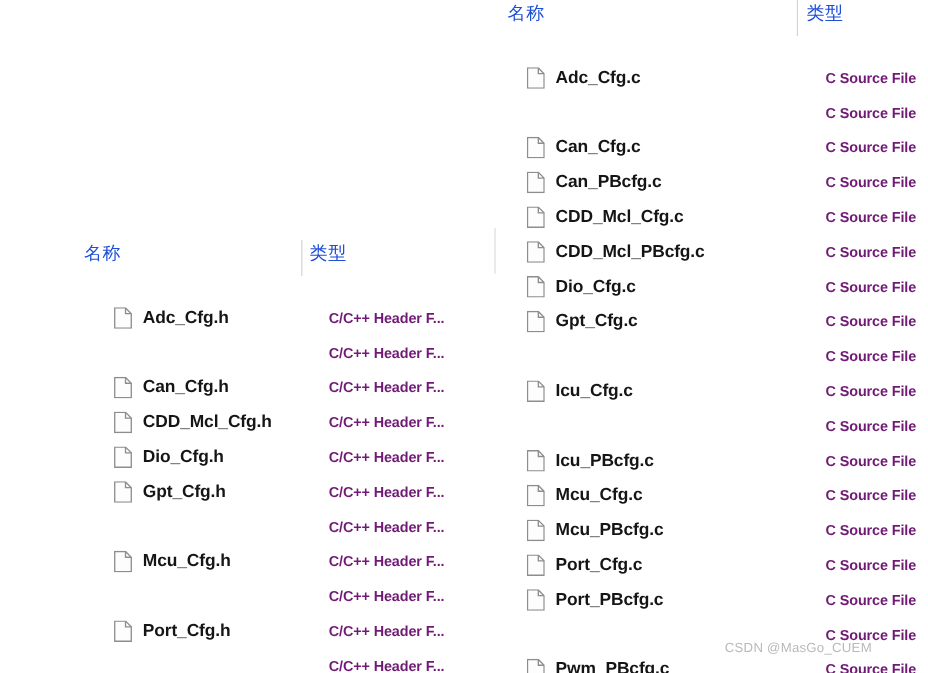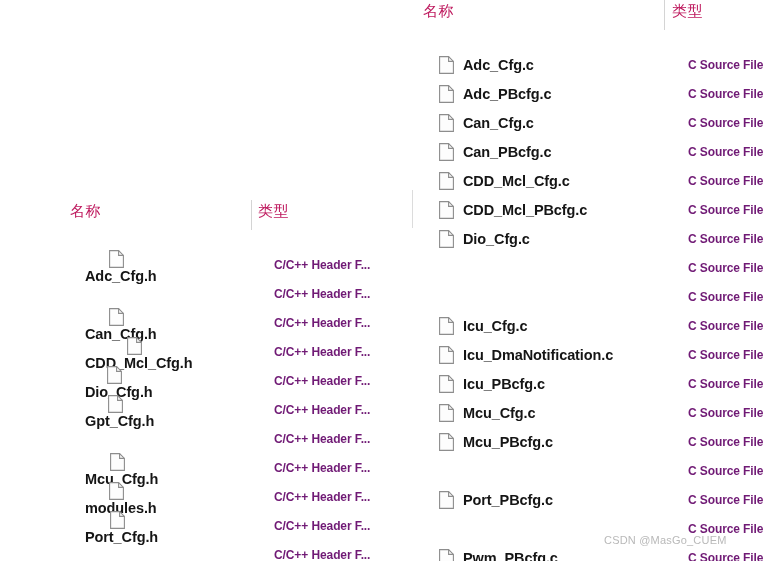--- a/index.html
+++ b/index.html
@@ -38,21 +38,21 @@
 
   .col-header {
     position: relative;
     height: 34px;
   }
 
   .col-header-cell {
     position: absolute;
     top: 2px;
     font-size: 15px;
-    color: #be185d;
+    color: #1d4ed8;
     font-family: Liberation Serif, serif;
     white-space: nowrap;
     letter-spacing: 0.5px;
   }
 
   .col-divider {
     position: absolute;
     top: 0px;
     width: 1px;
     height: 30px;
@@ -105,21 +105,21 @@
     display: flex;
     align-items: center;
     font-size: 12px;
     color: #701a75;
     white-space: nowrap;
     font-family: "Liberation Sans", "DejaVu Sans", sans-serif;
     letter-spacing: -0.1px;
   }
 
   
-  #pane-headers .file-name-cell { left: 7px; flex-direction: column; }
+  #pane-headers .file-name-cell { left: 17px; }
   #pane-headers .file-type-cell { left: 196px; }
   #pane-headers .col-header-cell.name { left: 8px; }
   #pane-headers .col-header-cell.type { left: 196px; }
   #pane-headers .col-divider.d1 { left: 189px; }
   #pane-headers .col-divider.d2 { left: 354px; }
 
   #pane-sources .file-name-cell { left: 8px; }
   #pane-sources .file-type-cell { left: 257px; }
   #pane-sources .col-header-cell.name { left: 8px; }
   #pane-sources .col-header-cell.type { left: 257px; }
@@ -218,27 +218,20 @@
         <div class="file-name-cell">
           <svg class="file-icon" viewBox="0 0 15 18">
             <path d="M0.6 0.6 H9.6 L14.4 5.4 V17.4 H0.6 Z" fill="#fdfdfd" stroke="#8d8d8d" stroke-width="1.1"></path>
             <path d="M9.6 0.6 V5.4 H14.4" fill="none" stroke="#8d8d8d" stroke-width="1.1"></path>
           </svg>
           <span class="file-label">Mcu_Cfg.h</span>
         </div>
         <div class="file-type-cell">C/C++ Header F...</div>
       </li>
       <li class="file-row">
-        <div class="file-name-cell">
-          <svg class="file-icon" viewBox="0 0 15 18">
-            <path d="M0.6 0.6 H9.6 L14.4 5.4 V17.4 H0.6 Z" fill="#fdfdfd" stroke="#8d8d8d" stroke-width="1.1"></path>
-            <path d="M9.6 0.6 V5.4 H14.4" fill="none" stroke="#8d8d8d" stroke-width="1.1"></path>
-          </svg>
-          <span class="file-label">modules.h</span>
-        </div>
         <div class="file-type-cell">C/C++ Header F...</div>
       </li>
       <li class="file-row">
         <div class="file-name-cell">
           <svg class="file-icon" viewBox="0 0 15 18">
             <path d="M0.6 0.6 H9.6 L14.4 5.4 V17.4 H0.6 Z" fill="#fdfdfd" stroke="#8d8d8d" stroke-width="1.1"></path>
             <path d="M9.6 0.6 V5.4 H14.4" fill="none" stroke="#8d8d8d" stroke-width="1.1"></path>
           </svg>
           <span class="file-label">Port_Cfg.h</span>
         </div>
@@ -262,27 +255,20 @@
         <div class="file-name-cell">
           <svg class="file-icon" viewBox="0 0 15 18">
             <path d="M0.6 0.6 H9.6 L14.4 5.4 V17.4 H0.6 Z" fill="#fdfdfd" stroke="#8d8d8d" stroke-width="1.1"></path>
             <path d="M9.6 0.6 V5.4 H14.4" fill="none" stroke="#8d8d8d" stroke-width="1.1"></path>
           </svg>
           <span class="file-label">Adc_Cfg.c</span>
         </div>
         <div class="file-type-cell">C Source File</div>
       </li>
       <li class="file-row">
-        <div class="file-name-cell">
-          <svg class="file-icon" viewBox="0 0 15 18">
-            <path d="M0.6 0.6 H9.6 L14.4 5.4 V17.4 H0.6 Z" fill="#fdfdfd" stroke="#8d8d8d" stroke-width="1.1"></path>
-            <path d="M9.6 0.6 V5.4 H14.4" fill="none" stroke="#8d8d8d" stroke-width="1.1"></path>
-          </svg>
-          <span class="file-label">Adc_PBcfg.c</span>
-        </div>
         <div class="file-type-cell">C Source File</div>
       </li>
       <li class="file-row">
         <div class="file-name-cell">
           <svg class="file-icon" viewBox="0 0 15 18">
             <path d="M0.6 0.6 H9.6 L14.4 5.4 V17.4 H0.6 Z" fill="#fdfdfd" stroke="#8d8d8d" stroke-width="1.1"></path>
             <path d="M9.6 0.6 V5.4 H14.4" fill="none" stroke="#8d8d8d" stroke-width="1.1"></path>
           </svg>
           <span class="file-label">Can_Cfg.c</span>
         </div>
@@ -322,43 +308,43 @@
         <div class="file-name-cell">
           <svg class="file-icon" viewBox="0 0 15 18">
             <path d="M0.6 0.6 H9.6 L14.4 5.4 V17.4 H0.6 Z" fill="#fdfdfd" stroke="#8d8d8d" stroke-width="1.1"></path>
             <path d="M9.6 0.6 V5.4 H14.4" fill="none" stroke="#8d8d8d" stroke-width="1.1"></path>
           </svg>
           <span class="file-label">Dio_Cfg.c</span>
         </div>
         <div class="file-type-cell">C Source File</div>
       </li>
       <li class="file-row">
+        <div class="file-name-cell">
+          <svg class="file-icon" viewBox="0 0 15 18">
+            <path d="M0.6 0.6 H9.6 L14.4 5.4 V17.4 H0.6 Z" fill="#fdfdfd" stroke="#8d8d8d" stroke-width="1.1"></path>
+            <path d="M9.6 0.6 V5.4 H14.4" fill="none" stroke="#8d8d8d" stroke-width="1.1"></path>
+          </svg>
+          <span class="file-label">Gpt_Cfg.c</span>
+        </div>
         <div class="file-type-cell">C Source File</div>
       </li>
       <li class="file-row">
         <div class="file-type-cell">C Source File</div>
       </li>
       <li class="file-row">
         <div class="file-name-cell">
           <svg class="file-icon" viewBox="0 0 15 18">
             <path d="M0.6 0.6 H9.6 L14.4 5.4 V17.4 H0.6 Z" fill="#fdfdfd" stroke="#8d8d8d" stroke-width="1.1"></path>
             <path d="M9.6 0.6 V5.4 H14.4" fill="none" stroke="#8d8d8d" stroke-width="1.1"></path>
           </svg>
           <span class="file-label">Icu_Cfg.c</span>
         </div>
         <div class="file-type-cell">C Source File</div>
       </li>
       <li class="file-row">
-        <div class="file-name-cell">
-          <svg class="file-icon" viewBox="0 0 15 18">
-            <path d="M0.6 0.6 H9.6 L14.4 5.4 V17.4 H0.6 Z" fill="#fdfdfd" stroke="#8d8d8d" stroke-width="1.1"></path>
-            <path d="M9.6 0.6 V5.4 H14.4" fill="none" stroke="#8d8d8d" stroke-width="1.1"></path>
-          </svg>
-          <span class="file-label">Icu_DmaNotification.c</span>
-        </div>
         <div class="file-type-cell">C Source File</div>
       </li>
       <li class="file-row">
         <div class="file-name-cell">
           <svg class="file-icon" viewBox="0 0 15 18">
             <path d="M0.6 0.6 H9.6 L14.4 5.4 V17.4 H0.6 Z" fill="#fdfdfd" stroke="#8d8d8d" stroke-width="1.1"></path>
             <path d="M9.6 0.6 V5.4 H14.4" fill="none" stroke="#8d8d8d" stroke-width="1.1"></path>
           </svg>
           <span class="file-label">Icu_PBcfg.c</span>
         </div>
@@ -378,20 +364,27 @@
         <div class="file-name-cell">
           <svg class="file-icon" viewBox="0 0 15 18">
             <path d="M0.6 0.6 H9.6 L14.4 5.4 V17.4 H0.6 Z" fill="#fdfdfd" stroke="#8d8d8d" stroke-width="1.1"></path>
             <path d="M9.6 0.6 V5.4 H14.4" fill="none" stroke="#8d8d8d" stroke-width="1.1"></path>
           </svg>
           <span class="file-label">Mcu_PBcfg.c</span>
         </div>
         <div class="file-type-cell">C Source File</div>
       </li>
       <li class="file-row">
+        <div class="file-name-cell">
+          <svg class="file-icon" viewBox="0 0 15 18">
+            <path d="M0.6 0.6 H9.6 L14.4 5.4 V17.4 H0.6 Z" fill="#fdfdfd" stroke="#8d8d8d" stroke-width="1.1"></path>
+            <path d="M9.6 0.6 V5.4 H14.4" fill="none" stroke="#8d8d8d" stroke-width="1.1"></path>
+          </svg>
+          <span class="file-label">Port_Cfg.c</span>
+        </div>
         <div class="file-type-cell">C Source File</div>
       </li>
       <li class="file-row">
         <div class="file-name-cell">
           <svg class="file-icon" viewBox="0 0 15 18">
             <path d="M0.6 0.6 H9.6 L14.4 5.4 V17.4 H0.6 Z" fill="#fdfdfd" stroke="#8d8d8d" stroke-width="1.1"></path>
             <path d="M9.6 0.6 V5.4 H14.4" fill="none" stroke="#8d8d8d" stroke-width="1.1"></path>
           </svg>
           <span class="file-label">Port_PBcfg.c</span>
         </div>

